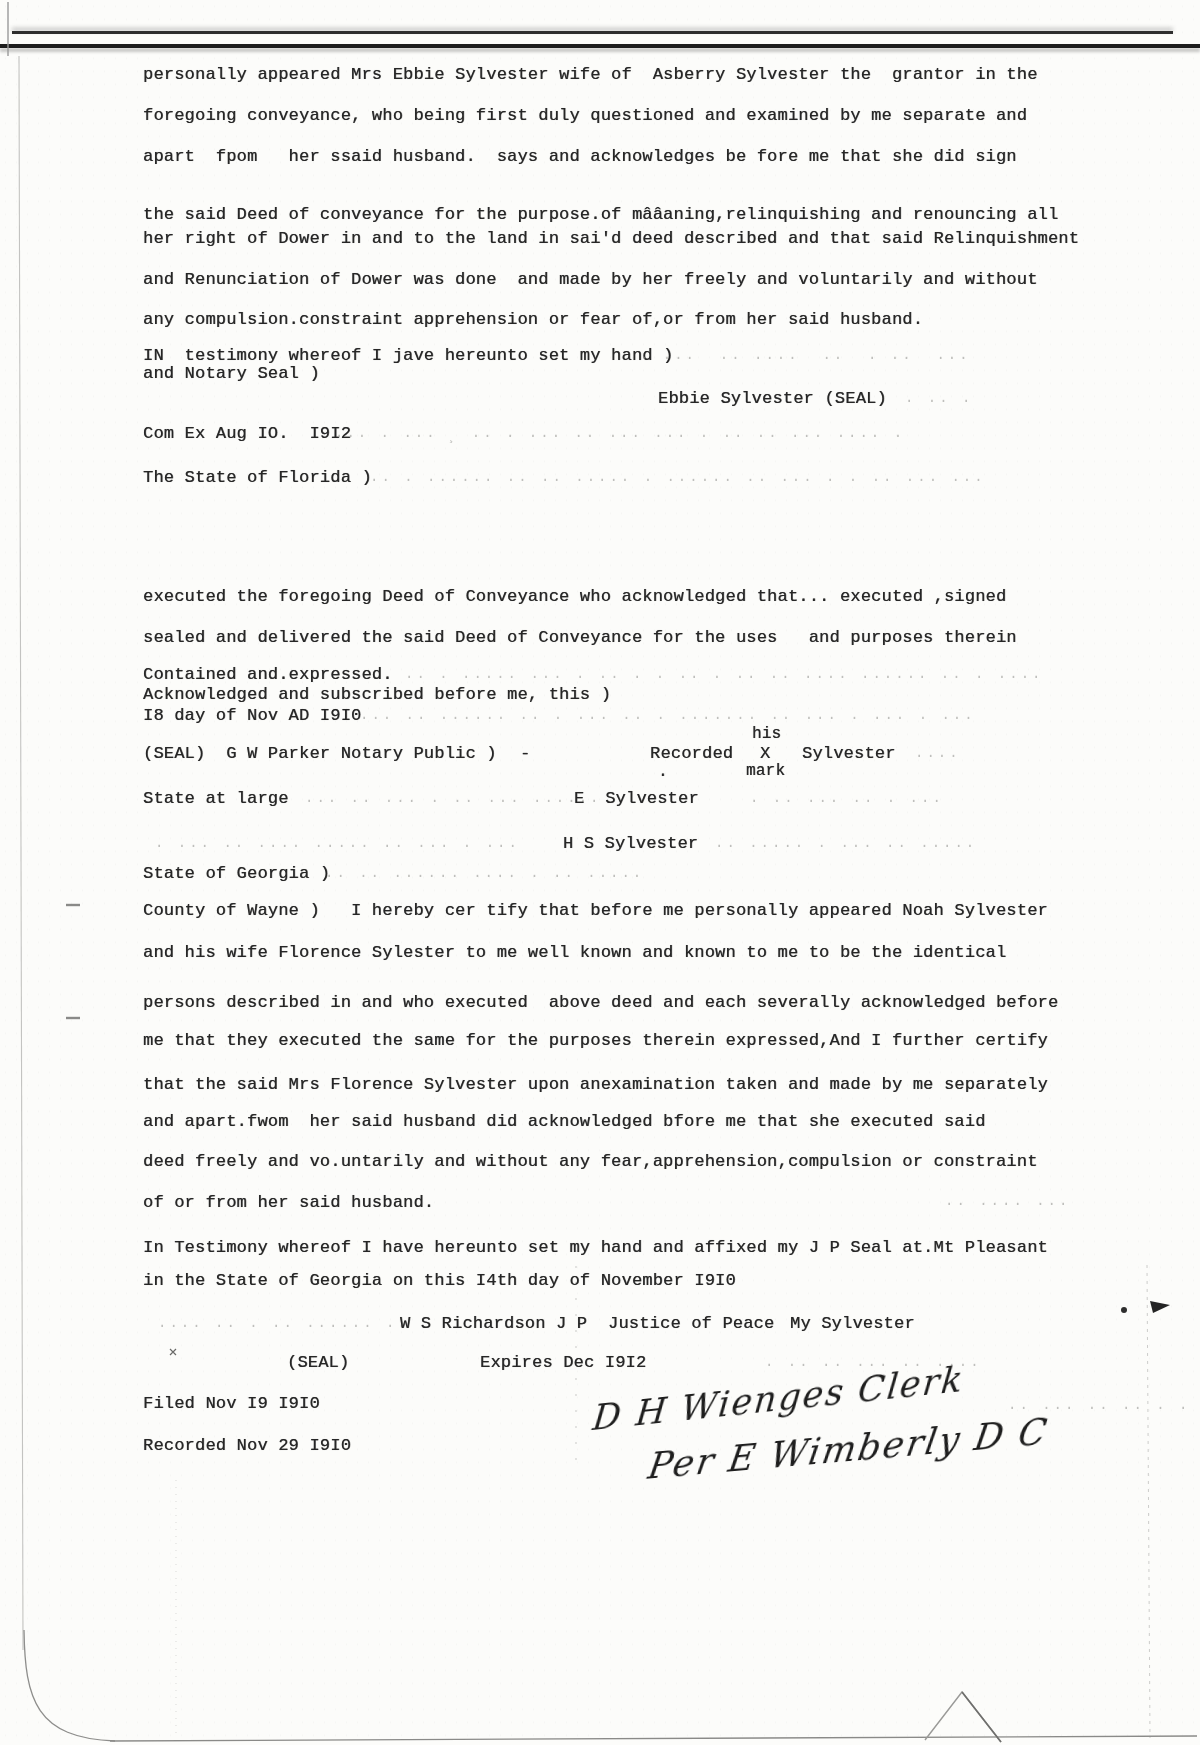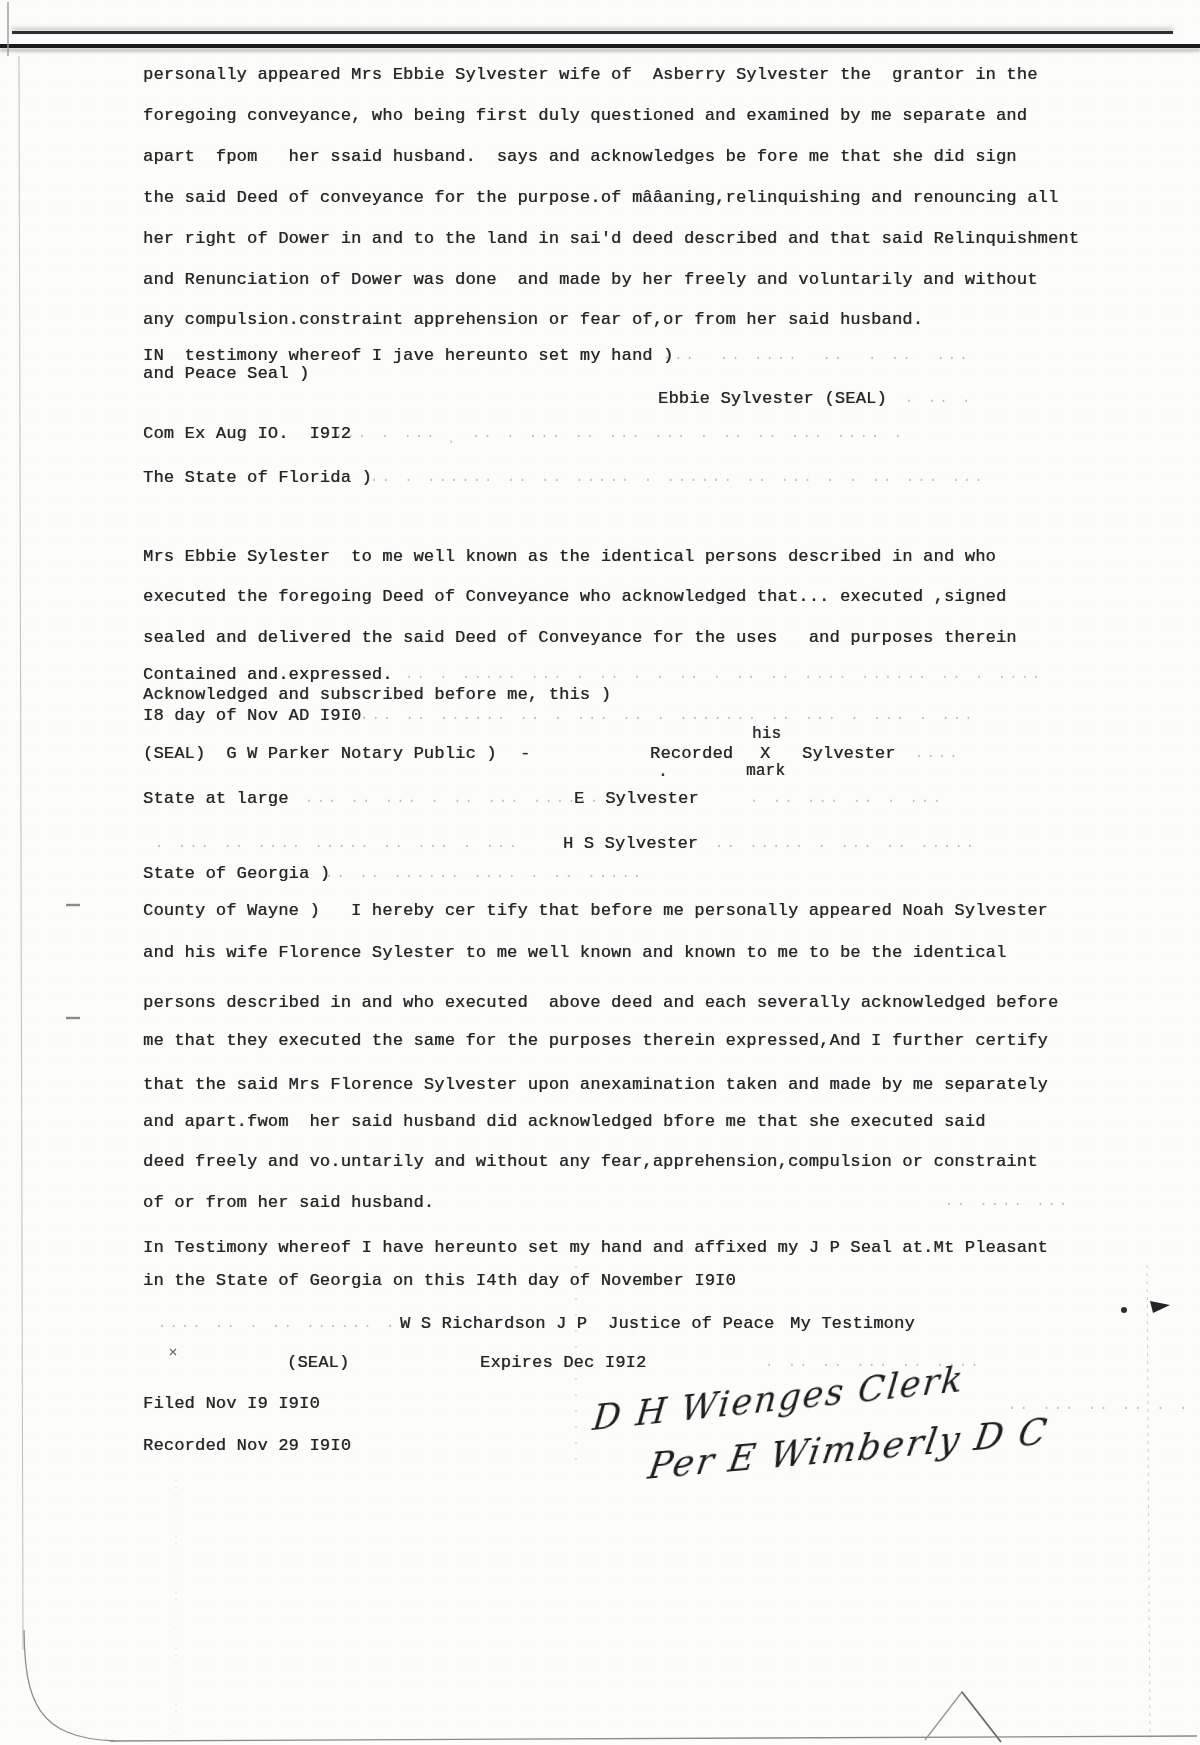--- a/index.html
+++ b/index.html
@@ -71,38 +71,37 @@
     <circle cx="1124" cy="1310" r="3" fill="#2e2e2e"></circle>
     <path d="M1150,1301 l20,4 l-17,8 z" fill="#242424"></path>
     <path d="M66,905 h14" stroke="#8a8a88" stroke-width="2.4"></path>
     <path d="M66,1018 h14" stroke="#8a8a88" stroke-width="2.4"></path>
     <path d="M170,1349 l6,6 M176,1349 l-6,6" stroke="#6a6a68" stroke-width="1.2"></path>
   </svg>
 
   <div class="tl" style="left:143px;top:66px">personally appeared Mrs Ebbie Sylvester wife of  Asberry Sylvester the  grantor in the</div>
   <div class="tl" style="left:143px;top:107px">foregoing conveyance, who being first duly questioned and examined by me separate and</div>
   <div class="tl" style="left:143px;top:148px">apart  fpom   her ssaid husband.  says and acknowledges be fore me that she did sign</div>
-  <div class="tl" style="left:143px;top:189px">the said Deed of conveyance for the purpose.of mââaning,relinquishing and renouncing all</div>
+  <div class="tl" style="left:143px;top:206px">the said Deed of conveyance for the purpose.of mââaning,relinquishing and renouncing all</div>
   <div class="tl" style="left:143px;top:230px">her right of Dower in and to the land in sai'd deed described and that said Relinquishment</div>
   <div class="tl" style="left:143px;top:271px">and Renunciation of Dower was done  and made by her freely and voluntarily and without</div>
   <div class="tl" style="left:143px;top:311px">any compulsion.constraint apprehension or fear of,or from her said husband.</div>
 
   <div class="tl" style="left:143px;top:347px">IN  testimony whereof I jave hereunto set my hand )</div>
   <div class="ghost" style="left:640px;top:350px">· ···  ·· ····  ··  · ··  ···</div>
-  <div class="tl" style="left:143px;top:365px">and Peace Seal )</div>
+  <div class="tl" style="left:143px;top:365px">and Notary Seal )</div>
 
   <div class="tl" style="left:658px;top:390px">Ebbie Sylvester (SEAL)</div>
   <div class="ghost" style="left:905px;top:393px">· ·· ·</div>
 
   <div class="tl" style="left:143px;top:425px">Com Ex Aug IO.  I9I2</div>
   <div class="ghost" style="left:335px;top:428px">··· · ··· ¸ ·· · ··· ·· ··· ··· · ·· ·· ··· ···· ·</div>
 
   <div class="tl" style="left:143px;top:469px">The State of Florida )</div>
   <div class="ghost" style="left:370px;top:472px">·· · ······ ·· ·· ····· · ······ ·· ··· · · ·· ··· ···</div>
-  <div class="tl" style="left:143px;top:548px">Mrs Ebbie Sylester  to me well known as the identical persons described in and who</div>
   <div class="tl" style="left:143px;top:588px">executed the foregoing Deed of Conveyance who acknowledged that... executed ,signed</div>
   <div class="tl" style="left:143px;top:629px">sealed and delivered the said Deed of Conveyance for the uses   and purposes therein</div>
   <div class="tl" style="left:143px;top:666px">Contained and.expressed.</div>
   <div class="ghost" style="left:405px;top:669px">·· · ····· ··· · ·· · · ·· · ·· ·· ···· ······ ·· · ····</div>
   <div class="tl" style="left:143px;top:686px">Acknowledged and subscribed before me, this )</div>
   <div class="tl" style="left:143px;top:707px">I8 day of Nov AD I9I0</div>
   <div class="ghost" style="left:360px;top:710px">··· ·· ······ ·· · ··· ·· · ······· ·· ··· · ··· · ···</div>
 
   <div class="tl sm" style="left:752px;top:726px">his</div>
   <div class="tl" style="left:143px;top:745px">(SEAL)  G W Parker Notary Public )</div>
@@ -134,21 +133,21 @@
   <div class="tl" style="left:143px;top:1113px">and apart.fwom  her said husband did acknowledged bfore me that she executed said</div>
   <div class="tl" style="left:143px;top:1194px">of or from her said husband.</div>
   <div class="ghost" style="left:945px;top:1196px">·· ···· ···</div>
 
   <div class="tl" style="left:143px;top:1239px">In Testimony whereof I have hereunto set my hand and affixed my J P Seal at.Mt Pleasant</div>
   <div class="tl" style="left:143px;top:1272px">in the State of Georgia on this I4th day of November I9I0</div>
 
   <div class="ghost" style="left:158px;top:1318px">···· ·· · ·· ······ ··</div>
   <div class="tl" style="left:400px;top:1315px">W S Richardson J P</div>
   <div class="tl" style="left:608px;top:1315px">Justice of Peace</div>
-  <div class="tl" style="left:790px;top:1315px">My Testimony</div>
+  <div class="tl" style="left:790px;top:1315px">My Sylvester</div>
 
   <div class="tl" style="left:287px;top:1354px">(SEAL)</div>
   <div class="tl" style="left:480px;top:1354px">Expires Dec I9I2</div>
   <div class="ghost" style="left:765px;top:1357px">· ·· ·· ··· ·· ····</div>
 
   <div class="tl" style="left:143px;top:1395px">Filed Nov I9 I9I0</div>
   <div class="tl" style="left:143px;top:1437px">Recorded Nov 29 I9I0</div>
 
   <div class="hand hand1" style="left:592px;top:1378px">D H Wienges Clerk</div>
   <div class="hand hand2" style="left:648px;top:1428px">Per E Wimberly D C</div>

